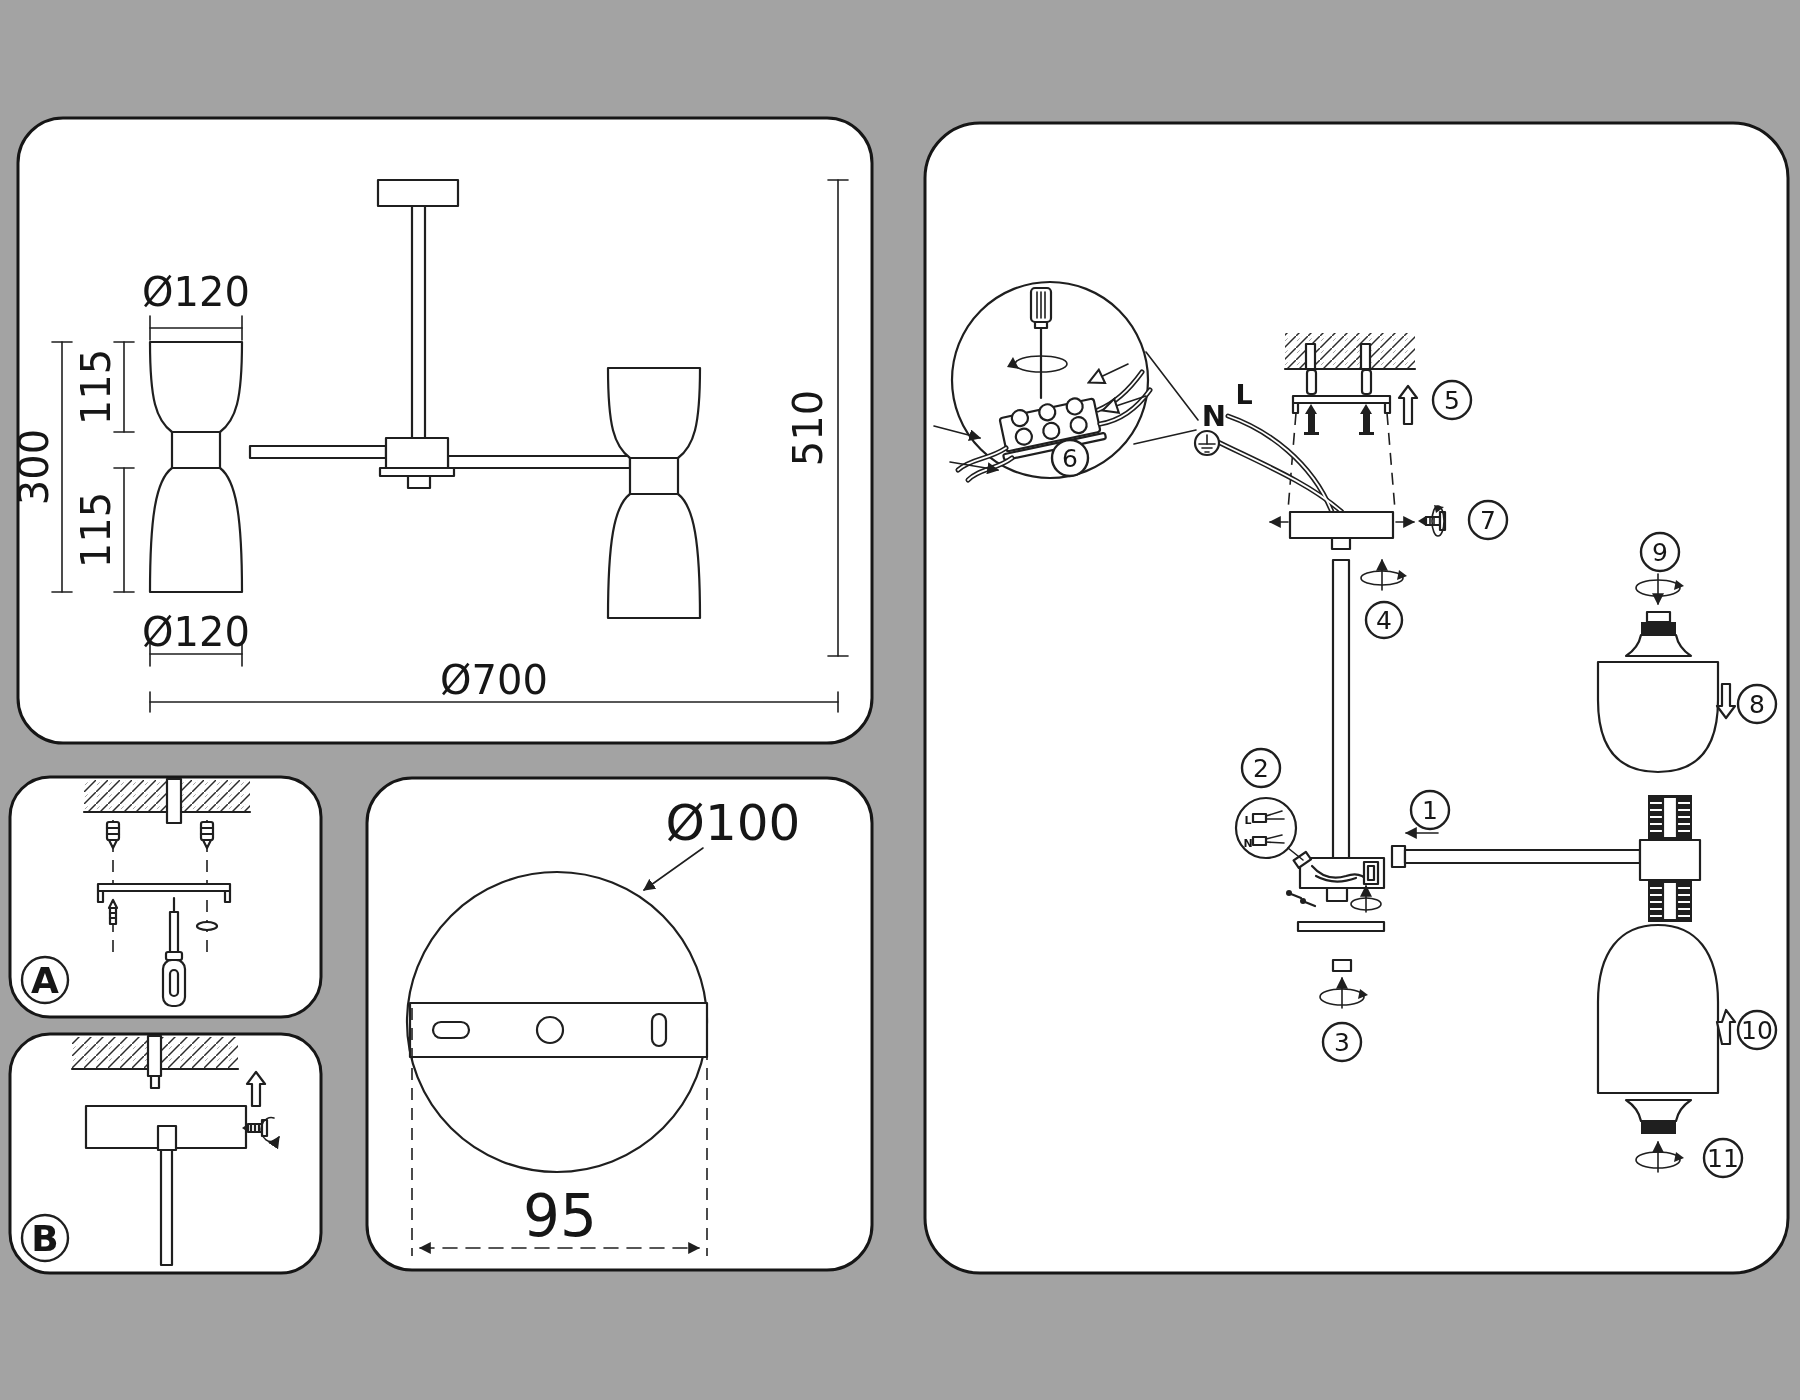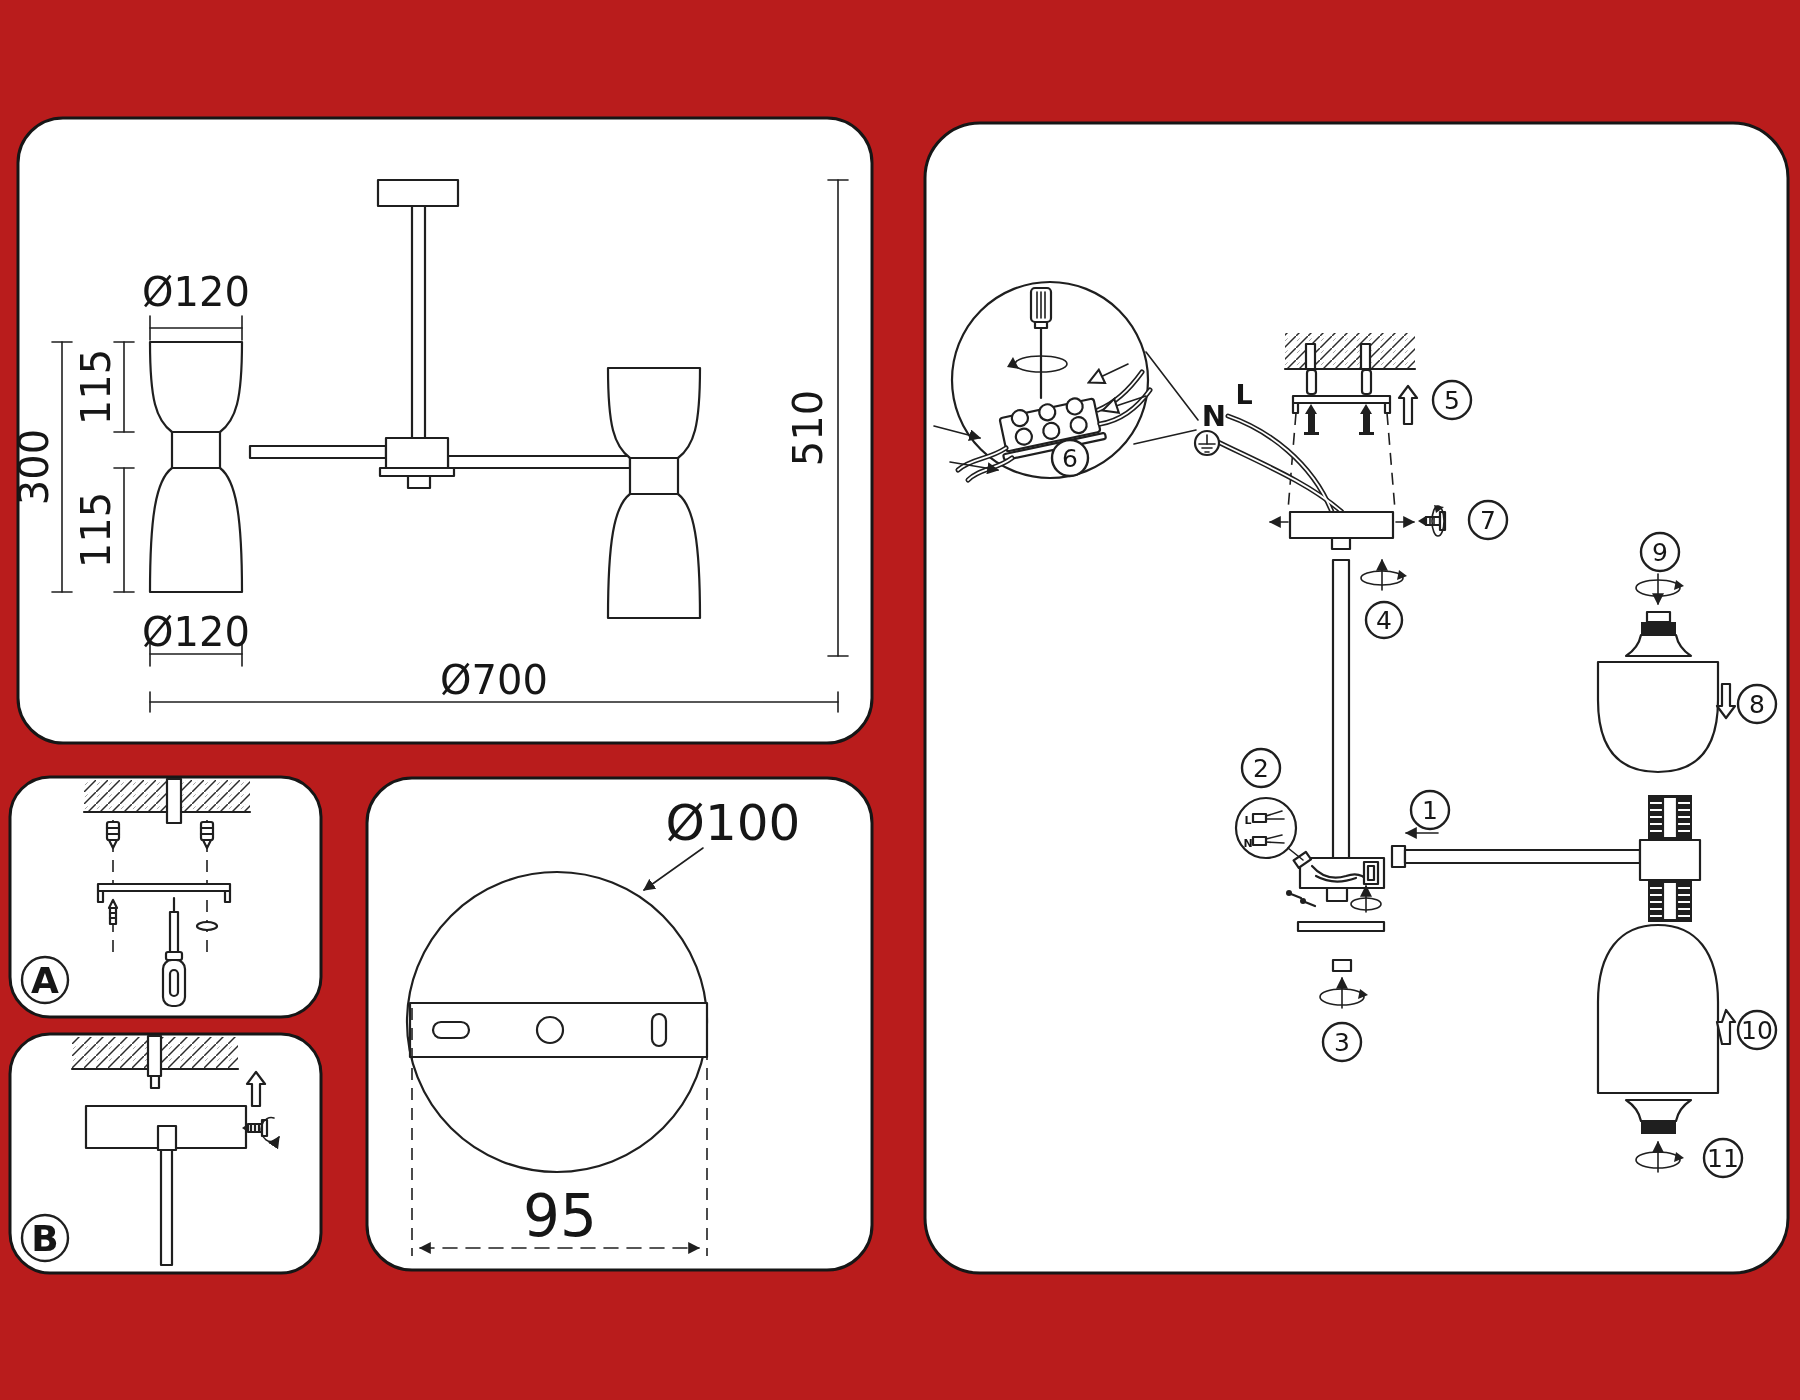--- a/index.html
+++ b/index.html
@@ -1,16 +1,16 @@
 <!DOCTYPE html>
 <html><head>
 <meta charset="utf-8">
 <style>
   html,body{margin:0;padding:0;background:#e9e9e9;}
-  .sheet{position:relative;width:1800px;height:1400px;background:#b91c1c;overflow:hidden;}
+  .sheet{position:relative;width:1800px;height:1400px;background:#a3a3a3;overflow:hidden;}
   svg{position:absolute;left:0;top:0;}
   text{font-family:"DejaVu Sans", sans-serif; fill:#161616;}
   .panel{fill:#ffffff;stroke:#161616;stroke-width:3;}
   .ln{fill:none;stroke:#1f1f1f;stroke-width:2.2;stroke-linecap:round;stroke-linejoin:round;}
   .fw{fill:#ffffff;stroke:#1f1f1f;stroke-width:2.2;stroke-linejoin:round;}
   .dim{fill:none;stroke:#1f1f1f;stroke-width:1.6;stroke-linecap:round;}
   .dash{fill:none;stroke:#1f1f1f;stroke-width:1.6;stroke-dasharray:12 8;}
   .blk{fill:#1f1f1f;stroke:none;}
   .wireO{fill:none;stroke:#1f1f1f;stroke-width:5;stroke-linecap:round;}
   .wireI{fill:none;stroke:#ffffff;stroke-width:1.8;stroke-linecap:round;}

